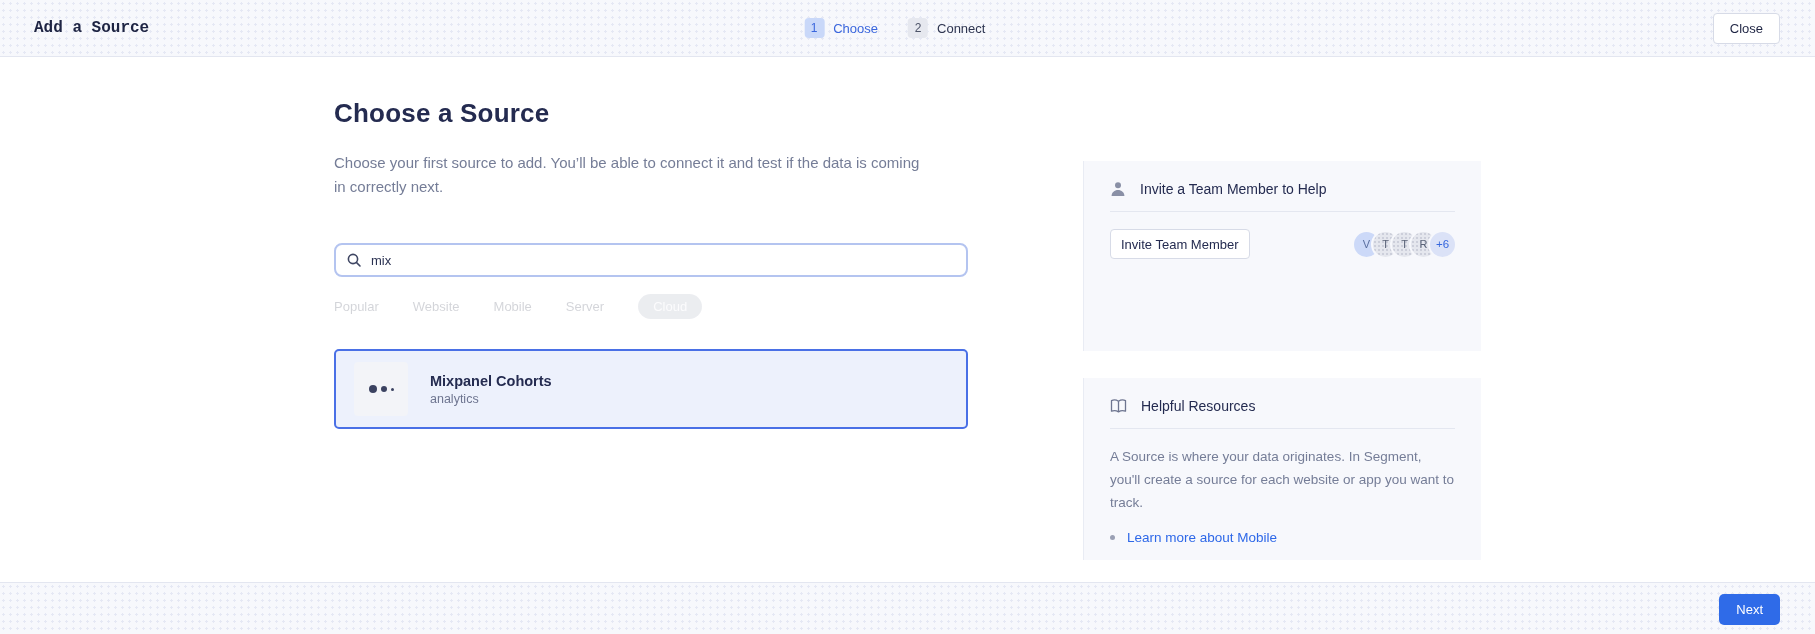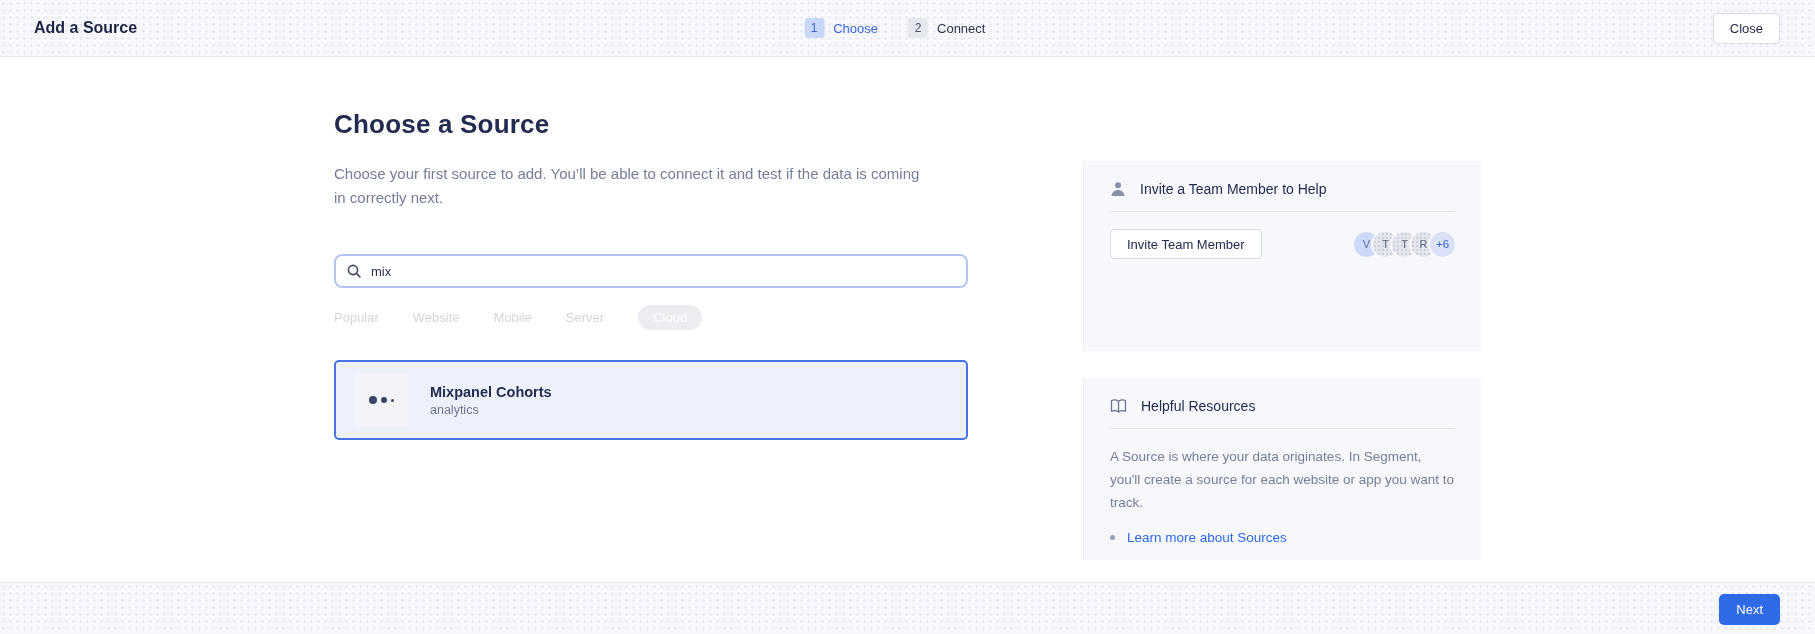--- a/index.html
+++ b/index.html
@@ -12,21 +12,21 @@
   
   .topbar {
     position: absolute; top: 0; left: 0; right: 0; height: 57px;
     background: #f7f8fc;
     background-image: radial-gradient(circle, rgba(99,114,189,0.12) 1px, transparent 1.2px);
     background-size: 7px 7px;
     border-bottom: 1px solid #e3e6f0;
     display: flex; align-items: center;
   }
   .topbar-title {
-    position: absolute; left: 34px; font-size: 16px; font-weight: bold; color: #1e2443;
+    position: absolute; left: 34px; font-size: 16px; font-weight: bold; color: #1e2443; font-family: Liberation Mono, monospace;
   }
   .steps {
     position: absolute; left: 50%; transform: translateX(-57%);
     display: flex; align-items: center; gap: 30px;
   }
   .step { display: flex; align-items: center; gap: 9px; font-size: 13px; }
   .step-badge {
     width: 20px; height: 20px; border-radius: 4px;
     display: flex; align-items: center; justify-content: center;
     font-size: 12px;
@@ -39,21 +39,21 @@
     position: absolute; right: 35px; top: 13px;
     height: 31px; padding: 0 16px;
     background: #ffffff; border: 1px solid #d7dbe7; border-radius: 4px;
     font-family: "Liberation Sans", sans-serif;
     font-size: 13px; color: #1e2443; cursor: pointer;
   }
 
   
   .content { position: absolute; top: 57px; left: 0; right: 0; bottom: 52px; background: #ffffff; }
 
-  .main-col { position: absolute; left: 334px; top: 52px; width: 634px; }
+  .main-col { position: absolute; left: 334px; top: 41px; width: 634px; }
   .page-heading { font-size: 26px; font-weight: bold; color: #242b50; letter-spacing: 0.2px; }
   .page-desc {
     margin-top: 22px; width: 600px;
     font-size: 15px; line-height: 24px; color: #757d97;
   }
   .search-box {
     margin-top: 44px; width: 634px; height: 34px;
     border: 2px solid #b4c4f0; border-radius: 8px; background: #ffffff;
     display: flex; align-items: center; padding: 0 10px; gap: 9px;
   }
@@ -93,21 +93,21 @@
     background: #f7f8fc; border-left: 1px solid #e9ecf4;
     padding: 17px 26px 0 26px; overflow: hidden;
   }
   .panel.invite { height: 190px; margin-bottom: 27px; }
   .panel.resources { height: 182px; }
   .panel-header { display: flex; align-items: center; gap: 14px; padding: 3px 0 14px 0; border-bottom: 1px solid #e4e7f0; }
   .panel-title { font-size: 14px; color: #242b50; }
   .panel-body { margin-top: 16px; font-size: 13.5px; line-height: 23px; color: #757d97; }
   .invite-row { margin-top: 17px; display: flex; align-items: center; justify-content: space-between; }
   .invite-btn {
-    height: 30px; padding: 0 16px;
+    height: 30px; padding: 0 10px;
     background: #ffffff; border: 1px solid #d7dbe7; border-radius: 4px;
     font-family: "Liberation Sans", sans-serif;
     font-size: 13px; color: #242b50; cursor: pointer;
   }
   .avatars { display: flex; align-items: center; }
   .avatar {
     width: 25px; height: 25px; border-radius: 50%;
     display: flex; align-items: center; justify-content: center;
     font-size: 11px; color: #5b6478; margin-left: -6px;
     box-shadow: 0 0 0 2px #f7f8fc;
@@ -220,21 +220,21 @@
         <div class="panel-header">
           <svg width="17" height="16" viewBox="0 0 17 16" fill="none" stroke="#6e7590" stroke-width="1.3" stroke-linejoin="round">
             <path d="M1.5 2.6 C3.8 1.6 6.3 1.8 8.5 3.3 C10.7 1.8 13.2 1.6 15.5 2.6 L15.5 13.2 C13.2 12.2 10.7 12.4 8.5 13.9 C6.3 12.4 3.8 12.2 1.5 13.2 Z"></path>
             <line x1="8.5" y1="3.3" x2="8.5" y2="13.9"></line>
           </svg>
           <span class="panel-title">Helpful Resources</span>
         </div>
         <p class="panel-body">A Source is where your data originates. In Segment, you'll create a source for each website or app you want to track.</p>
         <div class="link-row">
           <span class="bullet"></span>
-          <a class="res-link">Learn more about Sources</a>
+          <a class="res-link">Learn more about Mobile</a>
         </div>
       </section>
 
     </aside>
   </div>
 
   <footer class="bottombar">
     <button class="next-btn">Next</button>
   </footer>
 

